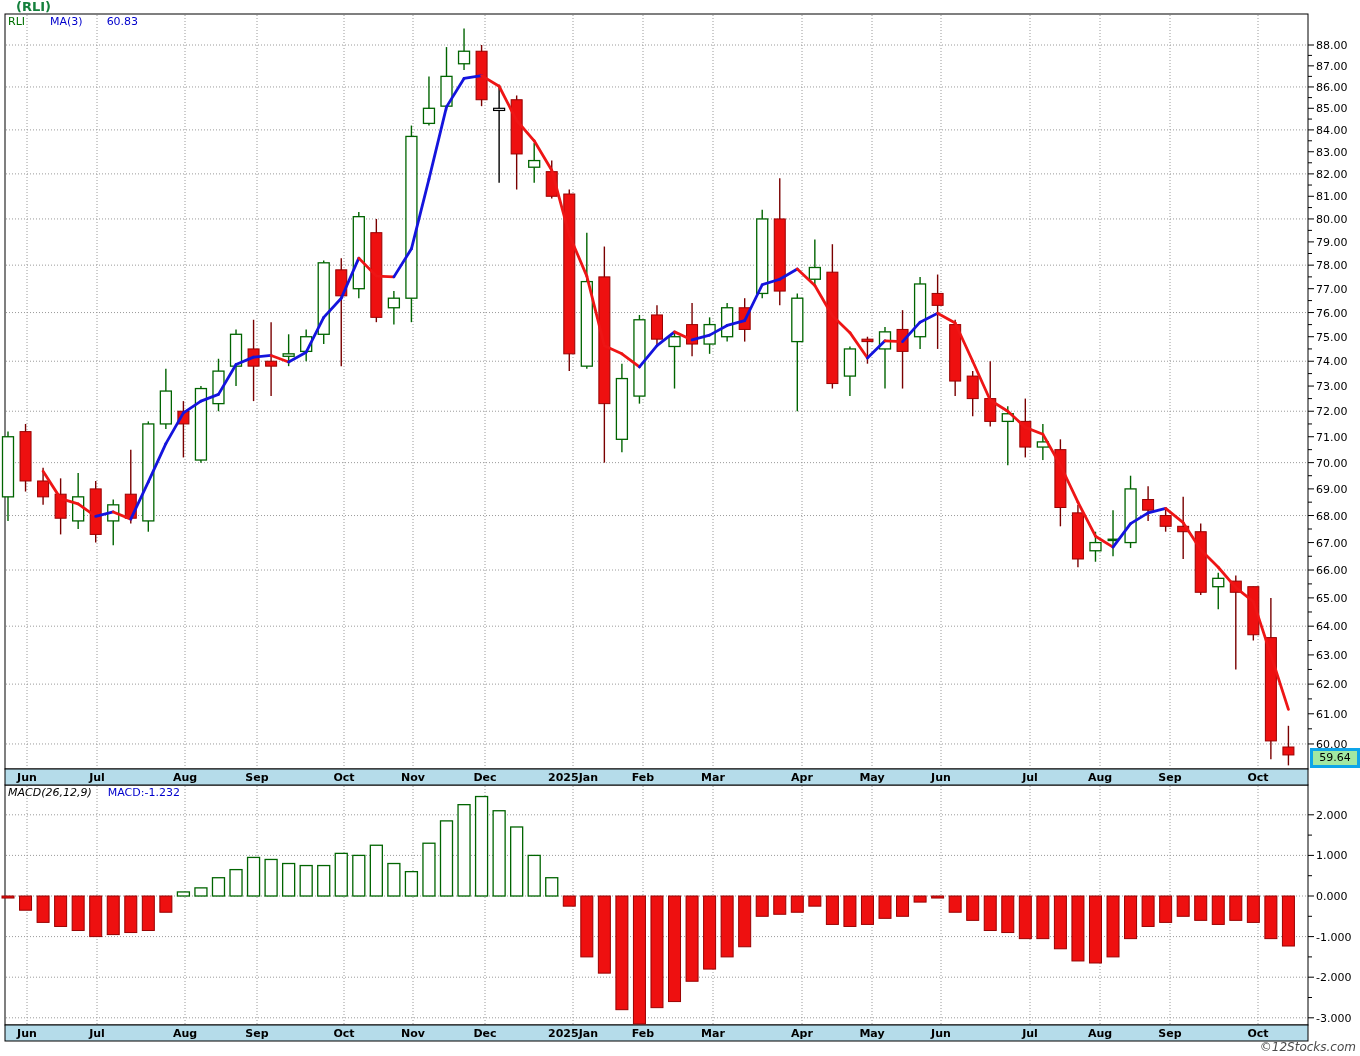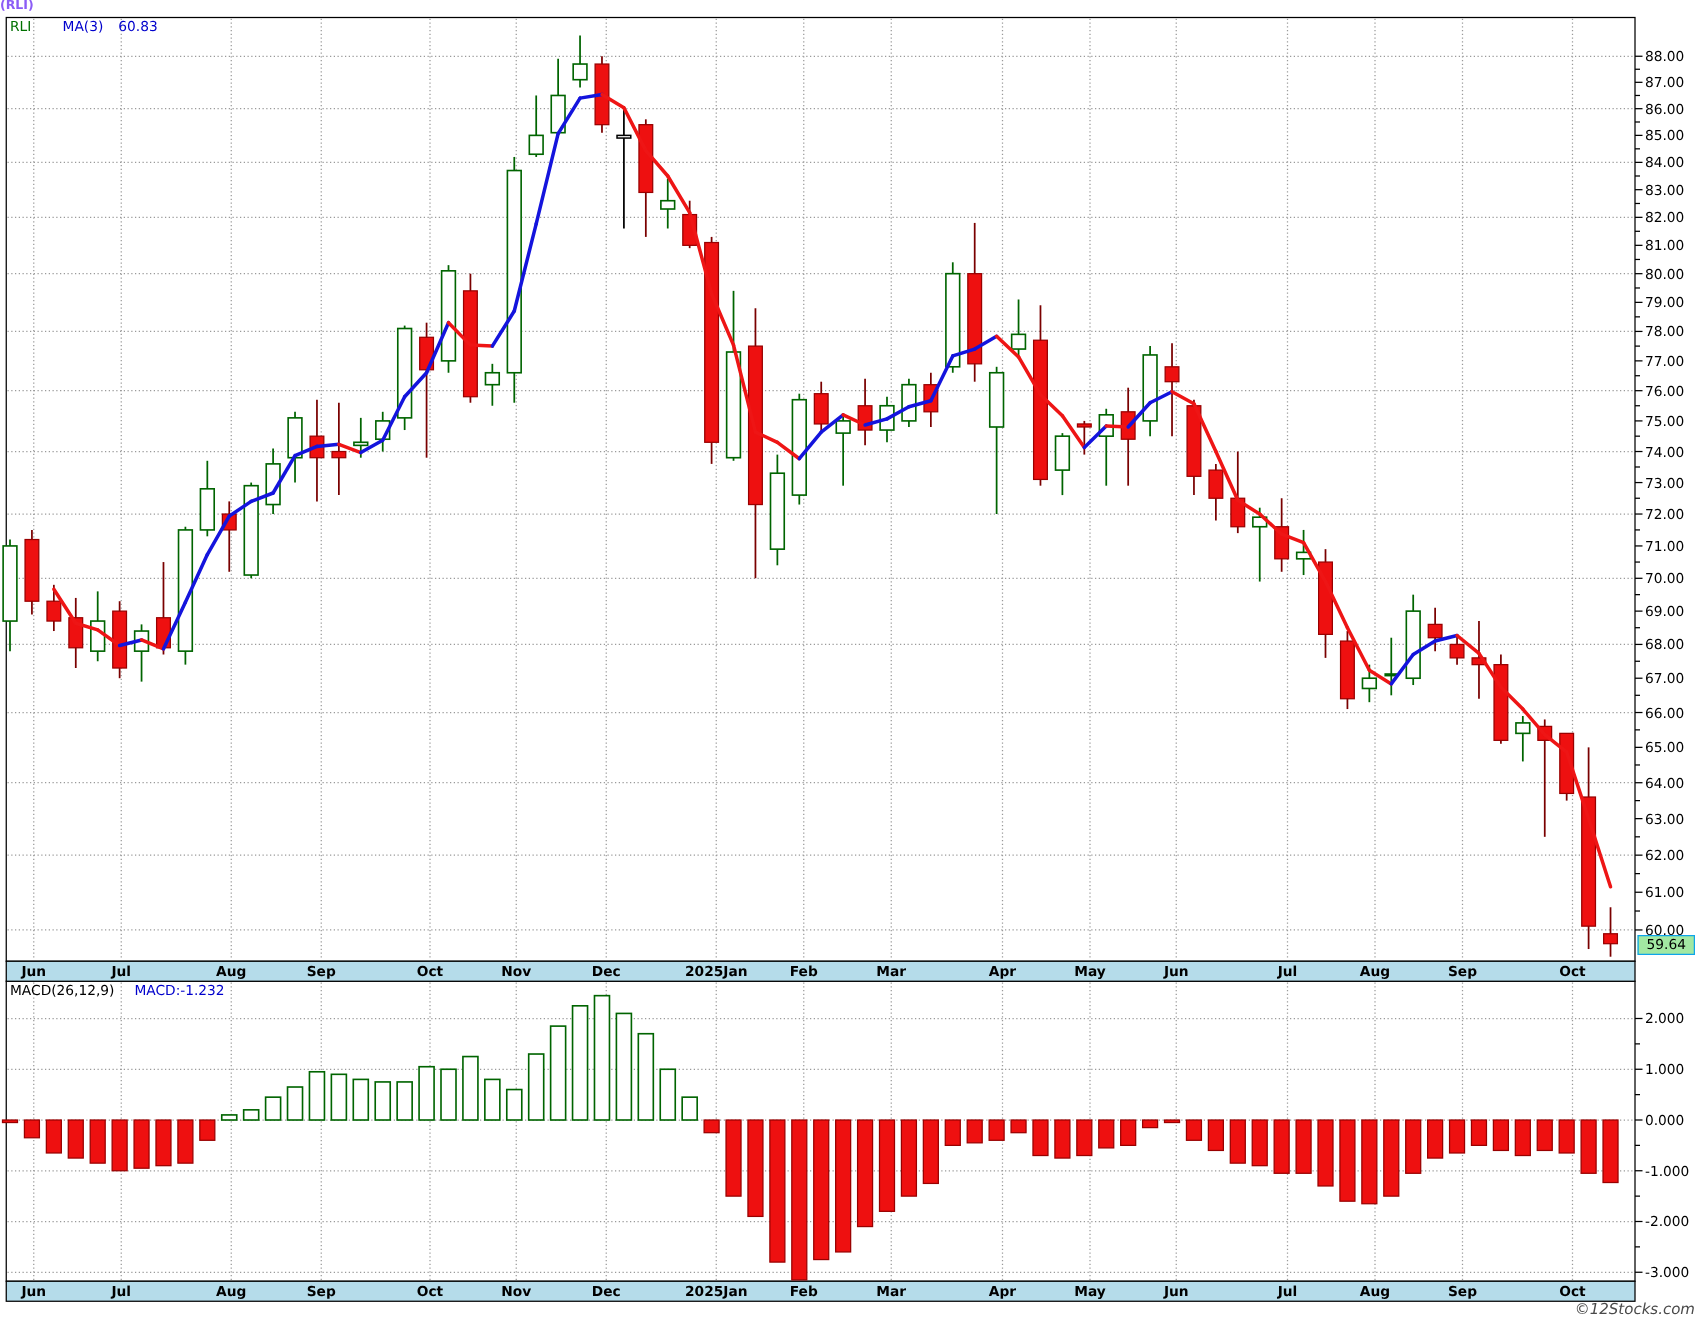--- a/index.html
+++ b/index.html
@@ -1,30 +1,30 @@
 <!DOCTYPE html>
 <html><head>
 <meta charset="utf-8">
 <style>
   html,body{margin:0;padding:0;background:#fff;}
   body{width:1360px;height:1056px;position:relative;overflow:hidden;
        font-family:"DejaVu Sans",sans-serif;}
   #stage{position:absolute;left:0;top:0;width:1360px;height:1056px;}
   svg{position:absolute;left:0;top:0;}
   .overlay{position:absolute;white-space:pre;}
-  #chart-title{left:0;top:-1px;font-size:10px;font-weight:bold;color:#8b5cf6;}
+  #chart-title{left:16px;top:-1px;font-size:13px;font-weight:bold;color:#15803d;}
   #price-legend{left:8px;top:15px;font-size:11px;}
   #price-legend .sym{color:#007000;margin-right:25px;}
-  #price-legend .ma{color:#0000cc;margin-right:12px;}
+  #price-legend .ma{color:#0000cc;margin-right:24px;}
   #price-legend .maval{color:#0000cc;}
   #macd-legend{left:8px;top:786px;font-size:11px;}
-  #macd-legend .lbl{color:#000;margin-right:16px;}
+  #macd-legend .lbl{color:#000;margin-right:16px;font-style:italic;}
   #macd-legend .val{color:#0000cc;}
   #last-price-box{left:1310px;top:748px;width:44px;height:14px;
-      background:#a2e8a2;border:1px solid #0ea5e9;font-size:11px;line-height:14px;
+      background:#a2e8a2;border:3px solid #0ea5e9;font-size:11px;line-height:14px;
       text-align:center;color:#000;}
   #watermark{right:4px;top:1040px;font-size:12px;color:#4a4a4a;}
 </style>
 </head>
 <body>
 
 <div id="stage">
   <svg id="chart-svg" width="1360" height="1056">
       <rect x="5" y="14" width="1303" height="755" fill="none" stroke="#000000" stroke-width="1"></rect>
       <rect x="5" y="785" width="1303" height="240" fill="none" stroke="#000000" stroke-width="1"></rect>

